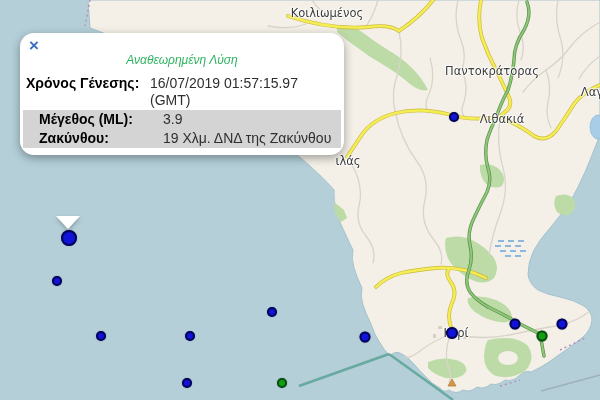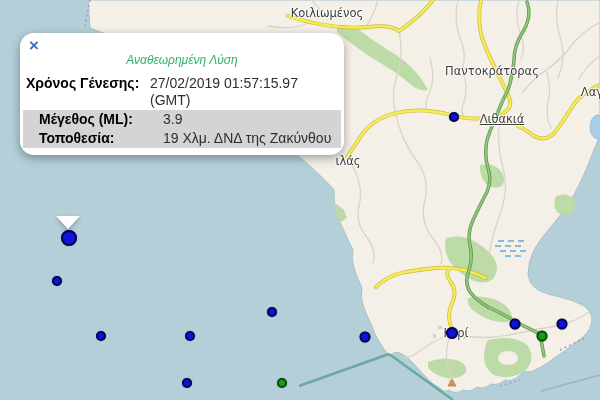--- a/index.html
+++ b/index.html
@@ -187,21 +187,21 @@
       <rect class="bldg" x="458" y="329" width="4" height="3"></rect>
       <rect class="bldg" x="463" y="336" width="3" height="3"></rect>
       <rect class="bldg" x="433" y="334" width="3" height="4"></rect>
     </g>
 
     <polygon points="448,386 456,386 452,379" fill="#d2954b" stroke="#b97d33" stroke-width="0.8"></polygon>
   </svg>
 
   <span class="map-label" style="left: 492px; top: 71px;">Παντοκράτορας</span>
     <span class="map-label" style="left: 327px; top: 13px;">Κοιλιωμένος</span>
-    <span class="map-label" style="left: 502px; top: 119px; text-decoration: underline;">Λιθακιά</span>
+    <span class="map-label" style="left: 502px; top: 119px;">Λιθακιά</span>
     <span class="map-label" style="left: 592px; top: 92px;">Λαγ</span>
     <span class="map-label" style="left: 348px; top: 161px;">ιλάς</span>
     <span class="map-label" style="left: 456px; top: 333px;">Κερί</span>
     <div class="marker blue" style="width: 16px; height: 16px; left: 69px; top: 238px;"></div>
     <div class="marker blue" style="width: 10px; height: 10px; left: 57px; top: 281px;"></div>
     <div class="marker blue" style="width: 10px; height: 10px; left: 272px; top: 312px;"></div>
     <div class="marker blue" style="width: 10px; height: 10px; left: 101px; top: 336px;"></div>
     <div class="marker blue" style="width: 10px; height: 10px; left: 190px; top: 336px;"></div>
     <div class="marker blue" style="width: 10px; height: 10px; left: 187px; top: 383px;"></div>
     <div class="marker green" style="width: 10px; height: 10px; left: 282px; top: 383px;"></div>
@@ -211,28 +211,28 @@
     <div class="marker blue" style="width: 11px; height: 11px; left: 515px; top: 324px;"></div>
     <div class="marker green" style="width: 11px; height: 11px; left: 542px; top: 336px;"></div>
     <div class="marker blue" style="width: 11px; height: 11px; left: 562px; top: 324px;"></div>
     <div class="popup">
     <button class="popup-close">×</button>
     <div class="popup-title">Αναθεωρημένη Λύση</div>
     <table>
       <tbody>
           <tr>
             <td class="lbl">Χρόνος Γένεσης:</td>
-            <td>27/02/2019 01:57:15.97 (GMT)</td>
+            <td>16/07/2019 01:57:15.97 (GMT)</td>
           </tr>
           <tr class="striped">
             <td class="lbl">Μέγεθος (ML):</td>
             <td>3.9</td>
           </tr>
           <tr class="striped">
-            <td class="lbl">Τοποθεσία:</td>
+            <td class="lbl">Ζακύνθου:</td>
             <td>19 Χλμ. ΔΝΔ της Ζακύνθου</td>
           </tr>
         </tbody>
     </table>
   </div>
   <div class="popup-tail"></div>
 
 </div>
 
 </body></html>

